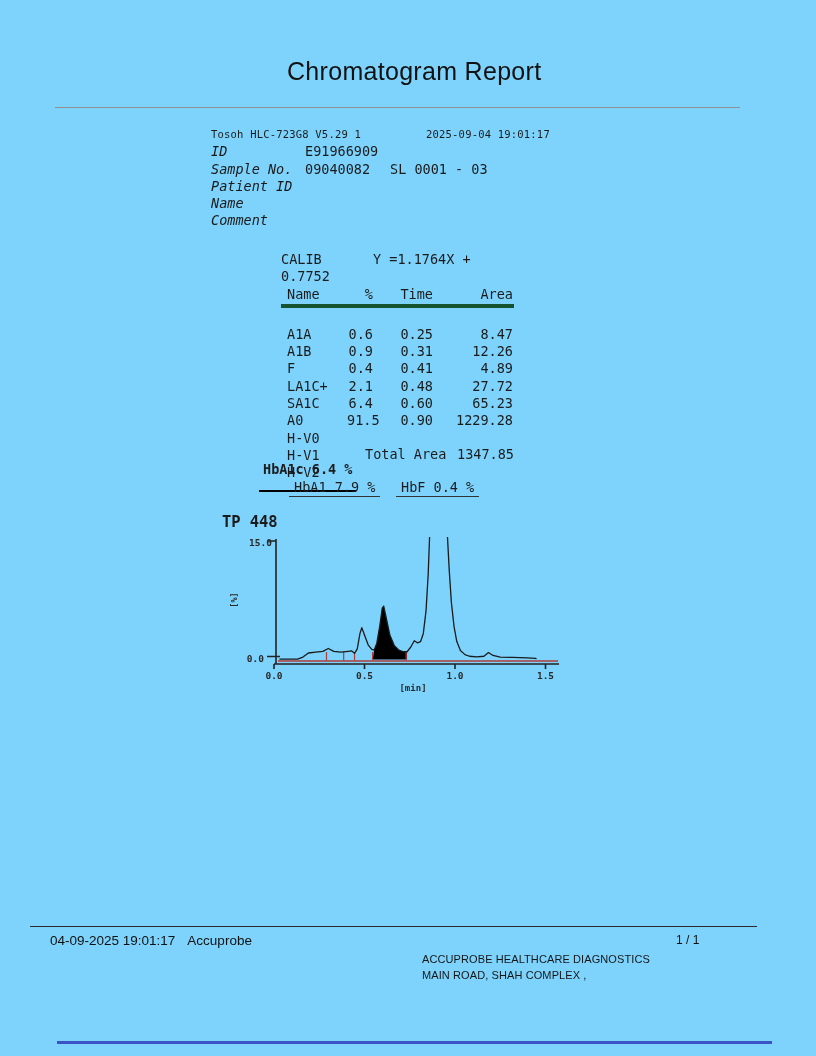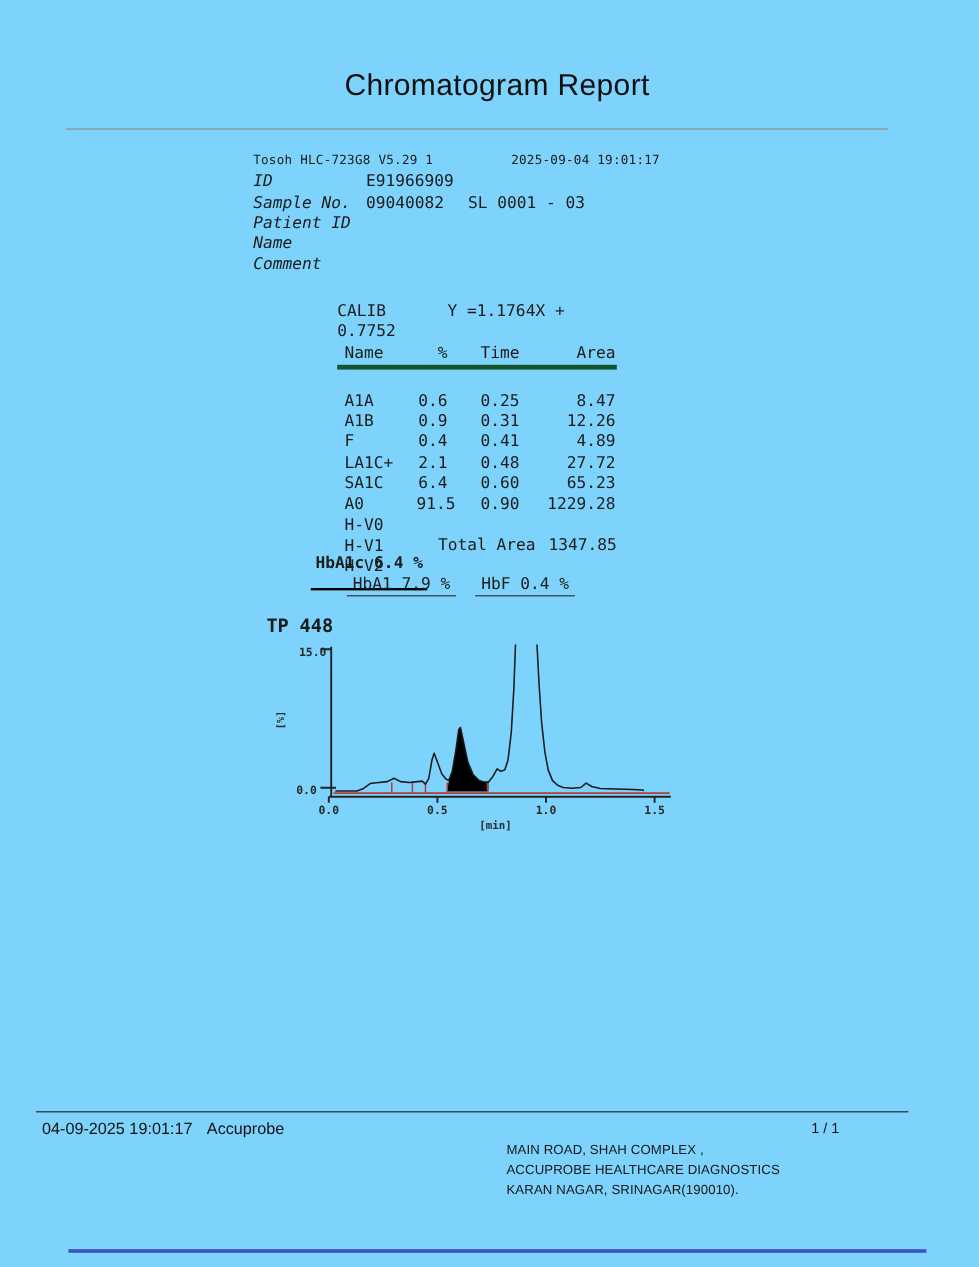--- a/index.html
+++ b/index.html
@@ -34,21 +34,21 @@
   .res.hba1{left:258px;top:479px;border-bottom:1.6px solid #333;padding:0 5px 1px 5px;margin-left:31px;}
   .res.hbf{left:396px;top:479px;border-bottom:1.6px solid #333;padding:0 5px 1px 5px;}
   
   .tp{left:222px;top:513px;font-family:"DejaVu Sans Mono",monospace;font-size:15.5px;
       font-weight:600;color:#1b1b1b;}
   .tp .tpv{margin-left:9px;}
   
   #chart-svg{position:absolute;left:215px;top:512px;}
   
   .hr-bottom{left:30px;top:926px;width:727px;height:0;border-top:1.5px solid #2b2b2b;}
-  .footer-left{left:35px;top:933px;font-size:13.5px;color:#111;}
+  .footer-left{left:50px;top:933px;font-size:13.5px;color:#111;}
   .footer-left .lab{margin-left:12px;}
   .page-num{left:676px;top:933px;font-size:12px;color:#111;}
   .address{left:422px;top:951px;font-size:11px;line-height:16.3px;color:#161616;letter-spacing:.1px;}
   .accent-bar{left:57px;top:1041px;width:715px;height:3px;background:#3b53c4;}
 </style>
 </head>
 <body>
 
 <div class="page">
 
@@ -184,19 +184,18 @@
       <text x="413" y="690.5" text-anchor="middle" font-size="9" font-family="&quot;DejaVu Sans Mono&quot;, monospace" font-weight="bold" fill="#2a2a2a">[min]</text>
       <text x="237" y="600" text-anchor="middle" font-size="8.5" transform="rotate(-90 237 600)" font-family="&quot;DejaVu Sans Mono&quot;, monospace" font-weight="bold" fill="#2a2a2a">[%]</text>
     </svg>
 
   <div class="abs hr-bottom"></div>
   <div class="abs footer-left">
     <span>04-09-2025 19:01:17</span><span class="lab">Accuprobe</span>
   </div>
   <div class="abs page-num">1 / 1</div>
   <div class="abs address">
+    <div>ACCUPROBE HEALTHCARE DIAGNOSTICS</div>
     <div>MAIN ROAD, SHAH COMPLEX ,</div>
-    <div>ACCUPROBE HEALTHCARE DIAGNOSTICS</div>
-    <div>KARAN NAGAR, SRINAGAR(190010).</div>
   </div>
   <div class="abs accent-bar"></div>
 
 </div>
 
 </body></html>

